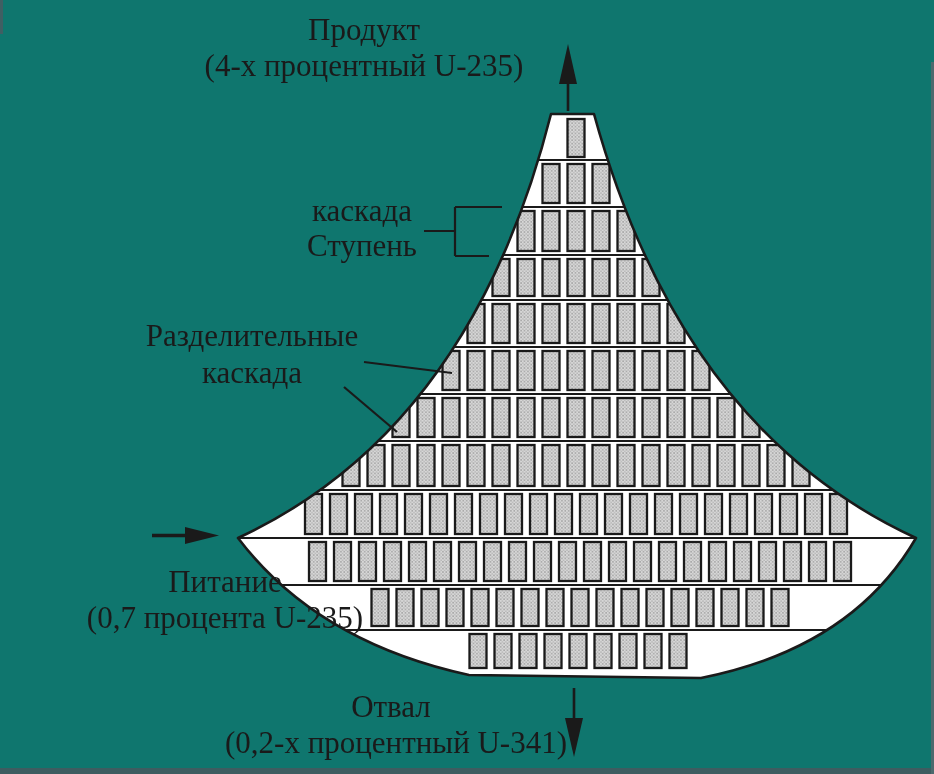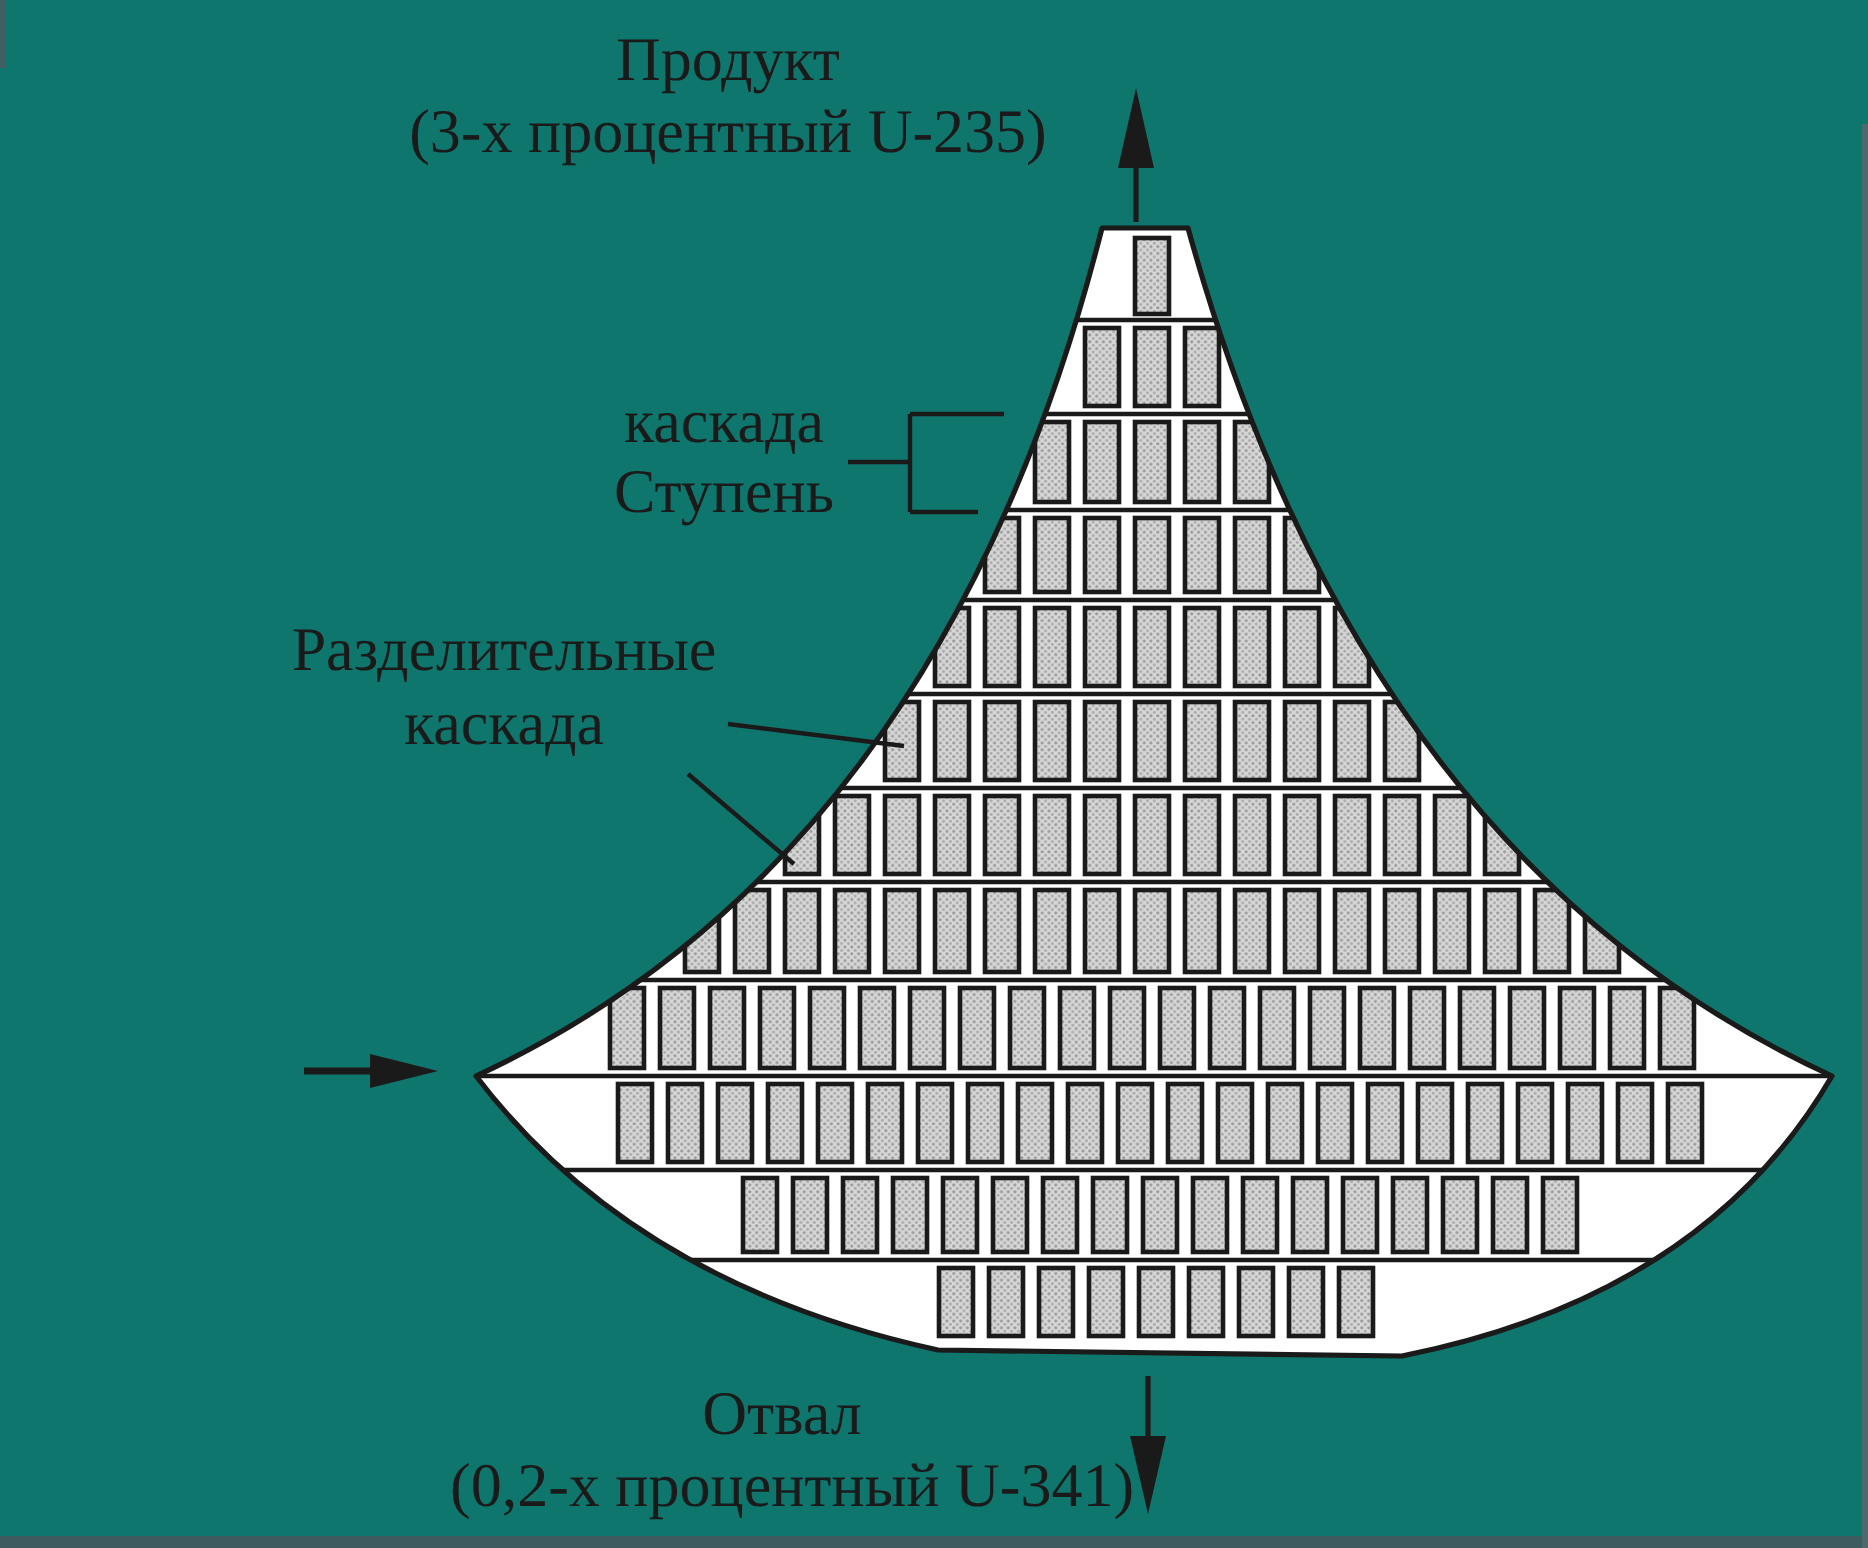--- a/index.html
+++ b/index.html
@@ -6,21 +6,21 @@
   #stage-wrap{
     position:relative;width:934px;height:774px;overflow:hidden;
     background:#0f766e;
     font-family:"Liberation Serif", serif;
     color:#1a1a1a;
   }
   .lbl{position:absolute;text-align:center;font-size:31px;line-height:36px;}
   .lbl div{white-space:nowrap;}
   #lbl-product{left:168px;top:12px;width:392px;}
   #lbl-stage{left:283px;top:193px;width:158px;line-height:35px;}
-  #lbl-elements{left:118px;top:306px;width:268px;line-height:37px;}
+  #lbl-elements{left:118px;top:317px;width:268px;line-height:37px;}
   #lbl-feed{left:58px;top:564px;width:334px;}
   #lbl-tails{left:225px;top:689px;width:332px;}
   #cascade-svg{position:absolute;left:0;top:0;}
   .edge{position:absolute;}
   #edge-left{left:0;top:0;width:3px;height:34px;background:#3f5f63;}
   #edge-bottom{left:0;top:768px;width:934px;height:6px;background:#3e5c60;}
   #edge-right{left:931px;top:62px;width:3px;height:712px;background:#4c6a6e;}
 </style>
 </head>
 <body>
@@ -223,33 +223,37 @@
       <line x1="568" y1="80" x2="568" y2="111" stroke="#1a1a1a" stroke-width="2.6"></line>
       <polygon points="568,44 559,84 577,84" fill="#1a1a1a"></polygon>
       <line x1="152" y1="535.5" x2="192" y2="535.5" stroke="#1a1a1a" stroke-width="3.4"></line>
       <polygon points="219,535.5 185,527 185,544" fill="#1a1a1a"></polygon>
       <line x1="574" y1="688" x2="574" y2="722" stroke="#1a1a1a" stroke-width="2.6"></line>
       <polygon points="574,757 565,718 583,718" fill="#1a1a1a"></polygon>
     </svg>
 
   <div class="lbl" id="lbl-product">
     <div>Продукт</div>
-    <div>(3-х процентный U-235)</div>
+    <div>(4-х процентный U-235)</div>
   </div>
 
   <div class="lbl" id="lbl-stage">
     <div>каскада</div>
     <div>Ступень</div>
   </div>
 
   <div class="lbl" id="lbl-elements">
     <div>Разделительные</div>
     <div>каскада</div>
   </div>
 
+  <div class="lbl" id="lbl-feed">
+    <div>Питание</div>
+    <div>(0,7 процента U-235)</div>
+  </div>
 
   <div class="lbl" id="lbl-tails">
     <div>Отвал</div>
     <div>(0,2-х процентный U-341)</div>
   </div>
 
   <div class="edge" id="edge-left"></div>
   <div class="edge" id="edge-bottom"></div>
   <div class="edge" id="edge-right"></div>
 </div>

